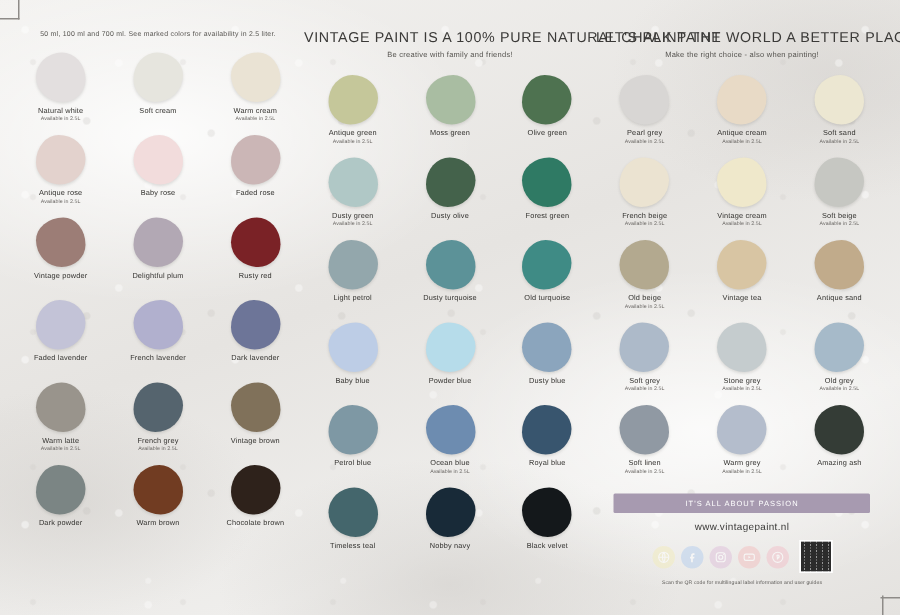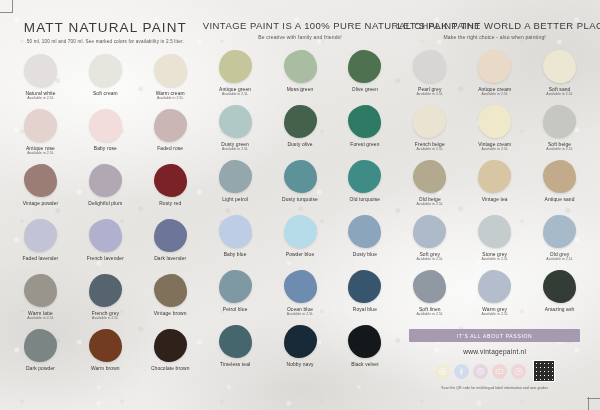--- a/index.html
+++ b/index.html
@@ -211,21 +211,20 @@
   </div>
   <div class="crop-mark cm-br">
     <span class="h"></span>
       <span class="v"></span>
   </div>
 
   <div class="columns">
 
     <div class="column">
       <div class="col-head">
-        <div class="col-title big">MATT NATURAL PAINT</div>
         <div class="col-sub">50 ml, 100 ml and 700 ml. See marked colors for availability in 2.5 liter.</div>
       </div>
       <div class="swatch-grid" id="grid-0">
           <div class="cell">
             <div class="blob " style="background: rgb(227, 223, 223);"></div>
             <div class="sw-name">Natural white</div>
             <div class="sw-avail">Available in 2.5L</div>
           </div>
           <div class="cell">
             <div class="blob v2" style="background: rgb(230, 229, 222);"></div>

